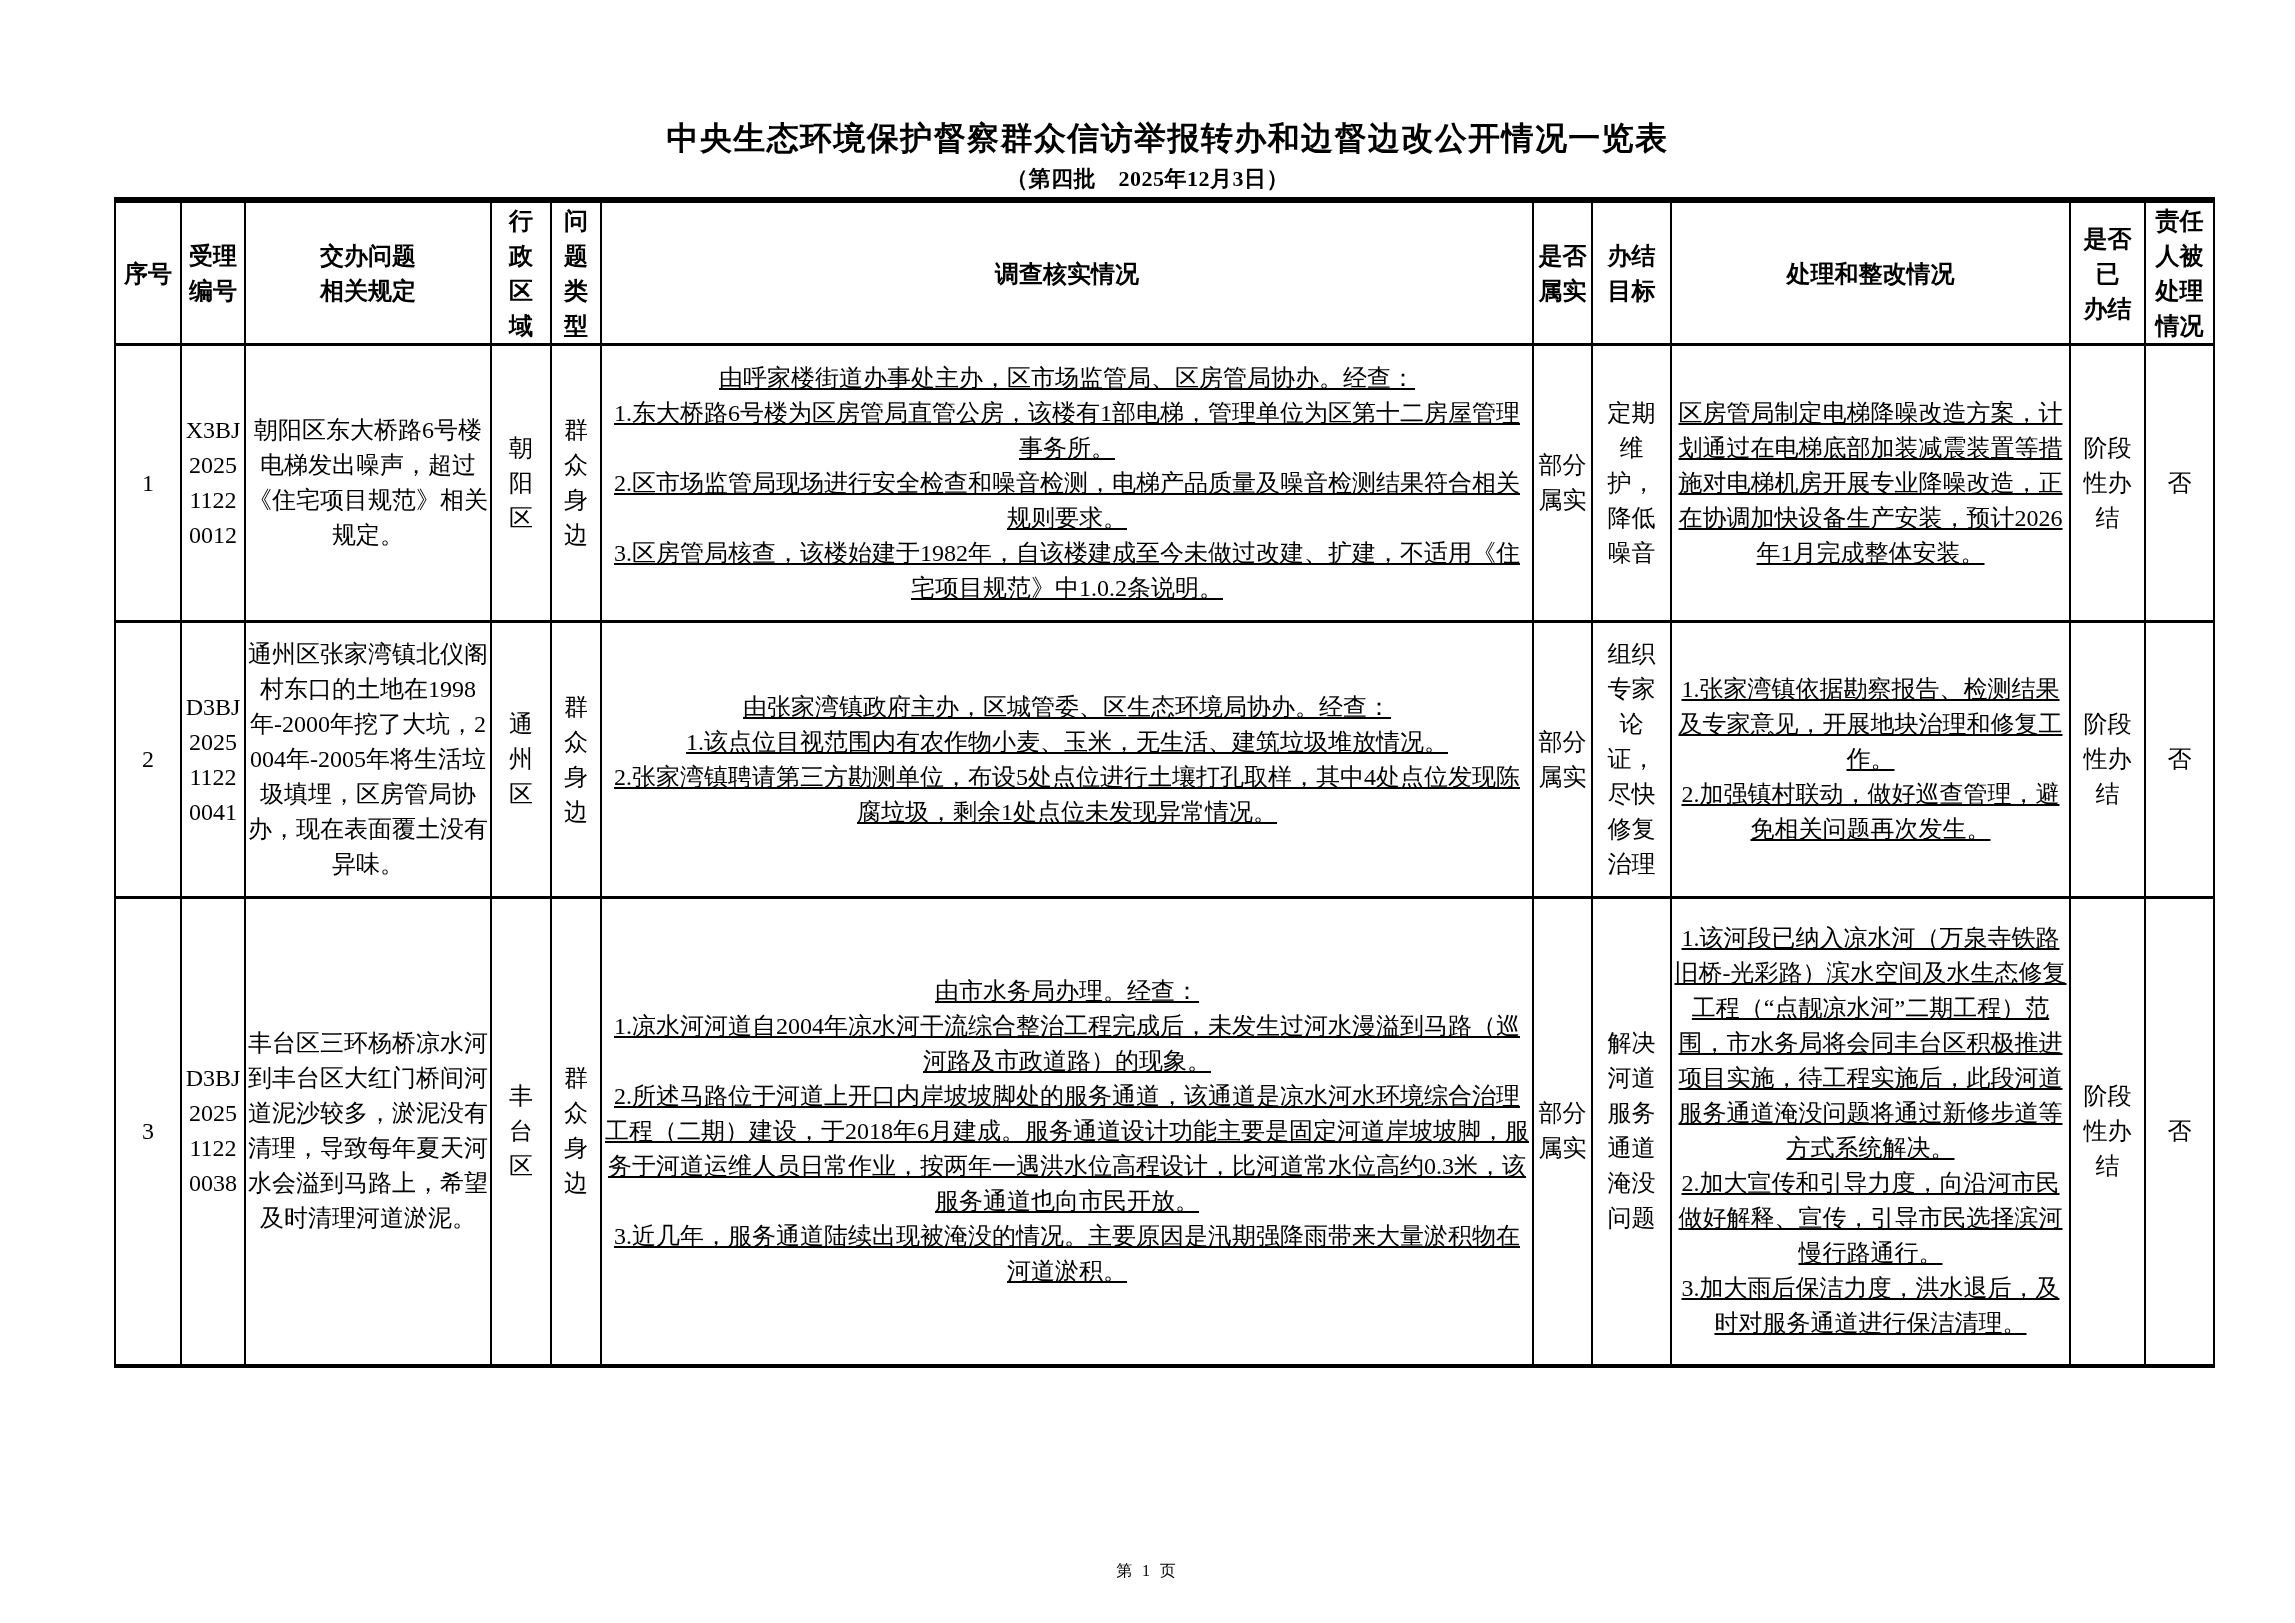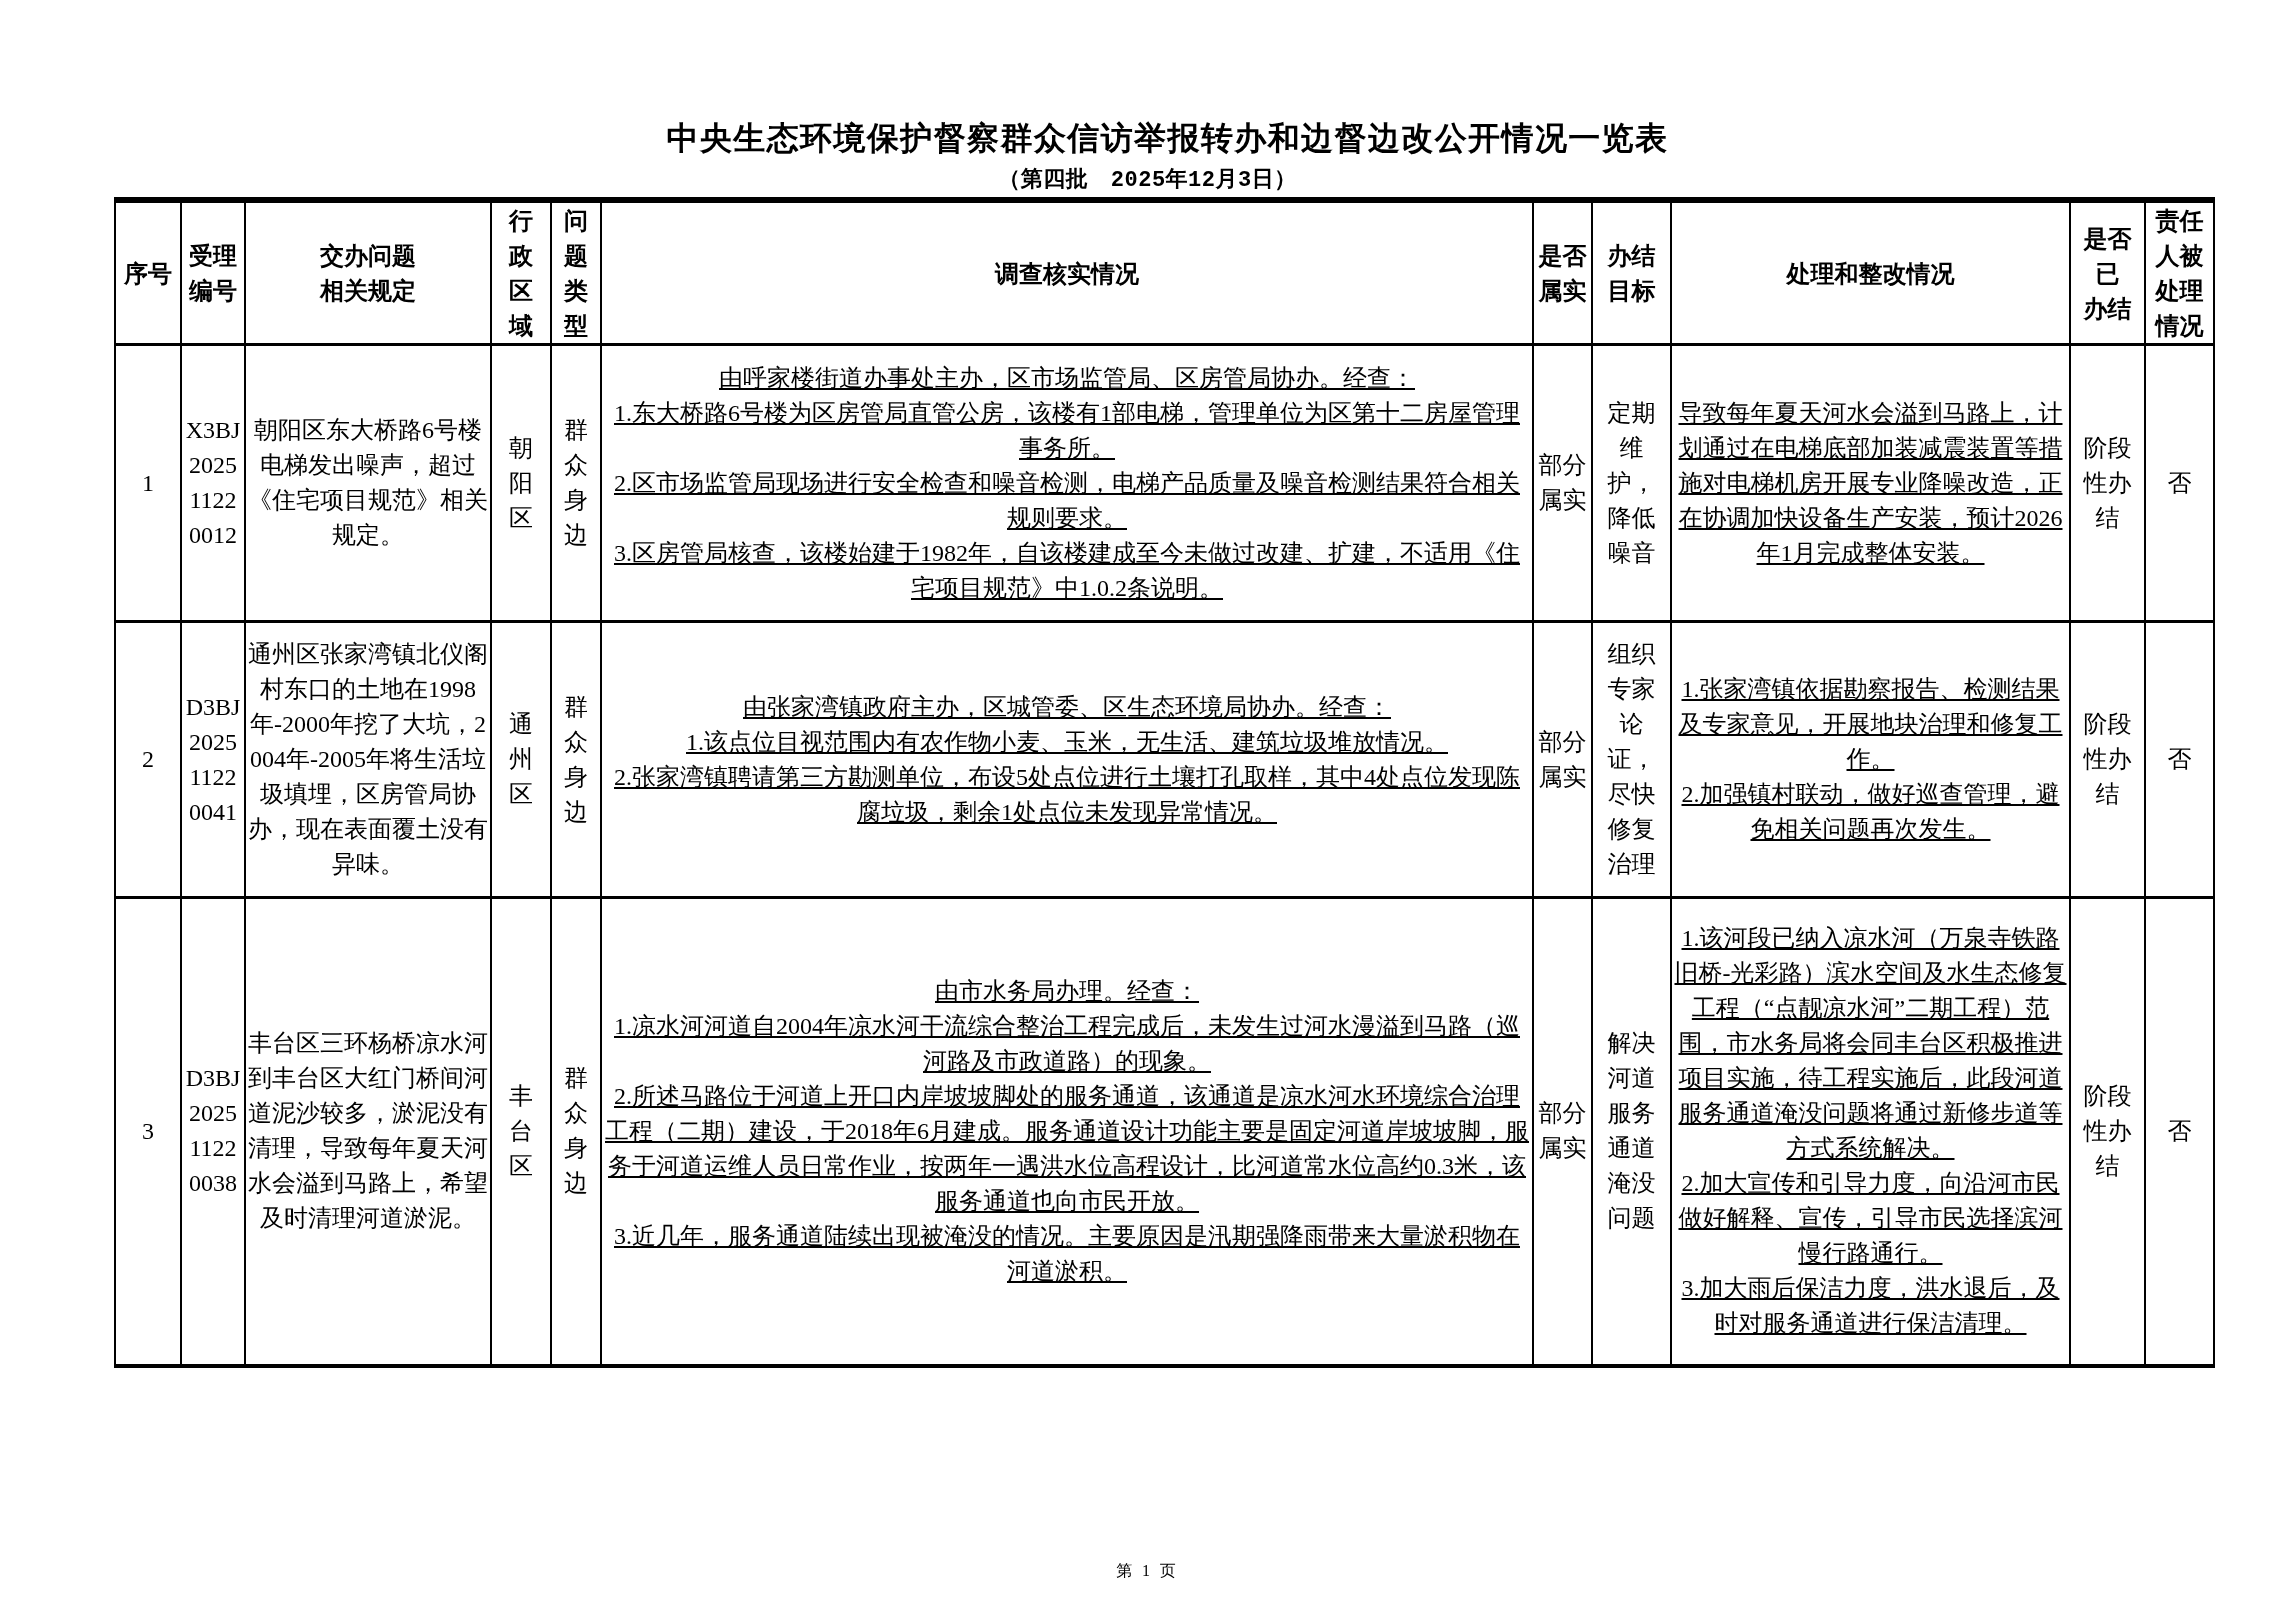--- a/index.html
+++ b/index.html
@@ -12,21 +12,21 @@
     position:absolute; top:117px; left:0; width:2295px;
     text-align:center;
     font-family:"Liberation Sans","DejaVu Sans",sans-serif;
     font-weight:700; font-size:32px; letter-spacing:1.4px;
     white-space:nowrap;
     padding-left:20px;
   }
   .page-subtitle {
     position:absolute; top:164px; left:0; width:2295px;
     text-align:center;
-    font-family:Liberation Mono, monospace;
+    font-family:Liberation Serif, serif;
     font-weight:700; font-size:22px; letter-spacing:0.5px;
   }
   table.report {
     position:absolute; left:114px; top:197px; width:2097px;
     border-collapse:collapse; table-layout:fixed;
     border:2.9px solid #000; border-top:6.7px solid #000; border-bottom:4.3px solid #000;
   }
   table.report td {
     border:solid #000; border-width:3.9px 2.9px;
     vertical-align:middle; text-align:center;
@@ -121,21 +121,21 @@
 1.东大桥路6号楼为区房管局直管公房，该楼有1部电梯，管理单位为区第十二房屋管理事务所。
 2.区市场监管局现场进行安全检查和噪音检测，电梯产品质量及噪音检测结果符合相关规则要求。
 3.区房管局核查，该楼始建于1982年，自该楼建成至今未做过改建、扩建，不适用《住宅项目规范》中1.0.2条说明。</td>
       <td>部分
 属实</td>
       <td>定期
 维
 护，
 降低
 噪音</td>
-      <td class="longtext">导致每年夏天河水会溢到马路上，计划通过在电梯底部加装减震装置等措施对电梯机房开展专业降噪改造，正在协调加快设备生产安装，预计2026年1月完成整体安装。</td>
+      <td class="longtext">区房管局制定电梯降噪改造方案，计划通过在电梯底部加装减震装置等措施对电梯机房开展专业降噪改造，正在协调加快设备生产安装，预计2026年1月完成整体安装。</td>
       <td>阶段
 性办
 结</td>
       <td>否</td>
     </tr>
 
     <tr class="r2">
       <td>2</td>
       <td>D3BJ
 2025

